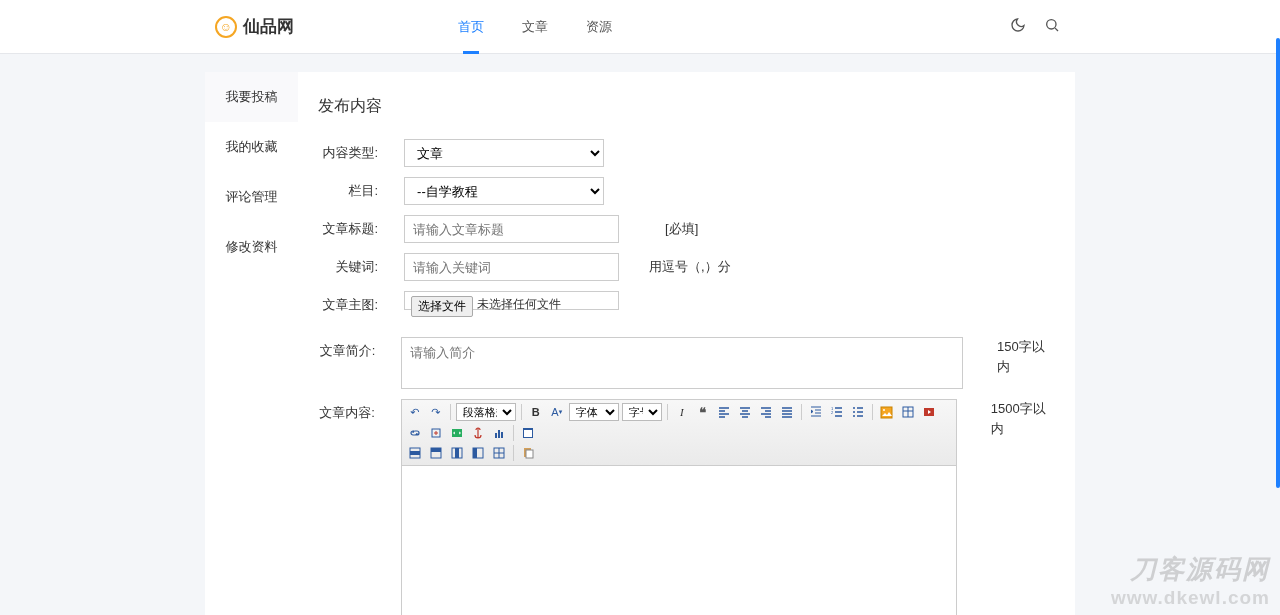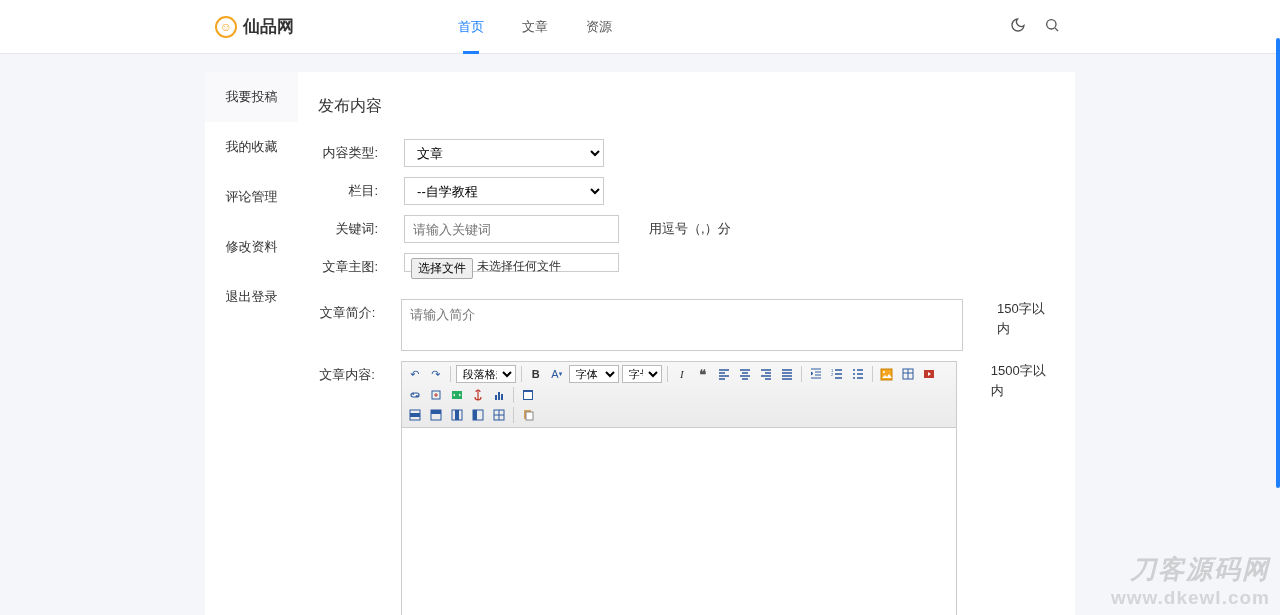--- a/index.html
+++ b/index.html
@@ -275,40 +275,44 @@
     </span>
   </div>
 </div>
 
 <div class="layout">
   <aside class="sidebar">
     <a class="active">我要投稿</a>
     <a>我的收藏</a>
     <a>评论管理</a>
     <a>修改资料</a>
-    <a>退出登录</a>
   </aside>
 
   <main class="main">
     <h2 class="page-title">发布内容</h2>
 
     <div class="form-row">
       <label class="form-label">内容类型:</label>
       <select class="form-control">
         <option>文章</option>
       </select>
     </div>
 
     <div class="form-row">
       <label class="form-label">栏目:</label>
       <select class="form-control">
         <option>--自学教程</option>
       </select>
     </div>
 
+    <div class="form-row">
+      <label class="form-label">文章标题:</label>
+      <input class="form-control" type="text" placeholder="请输入文章标题" style="">
+      <span class="hint">[必填]</span>
+    </div>
 
     <div class="form-row">
       <label class="form-label">关键词:</label>
       <input class="form-control" type="text" placeholder="请输入关键词" style="">
       <span class="hint" style="margin-left:4px">用逗号（,）分</span>
     </div>
 
     <div class="form-row">
       <label class="form-label">文章主图:</label>
       <div class="file-wrap">

